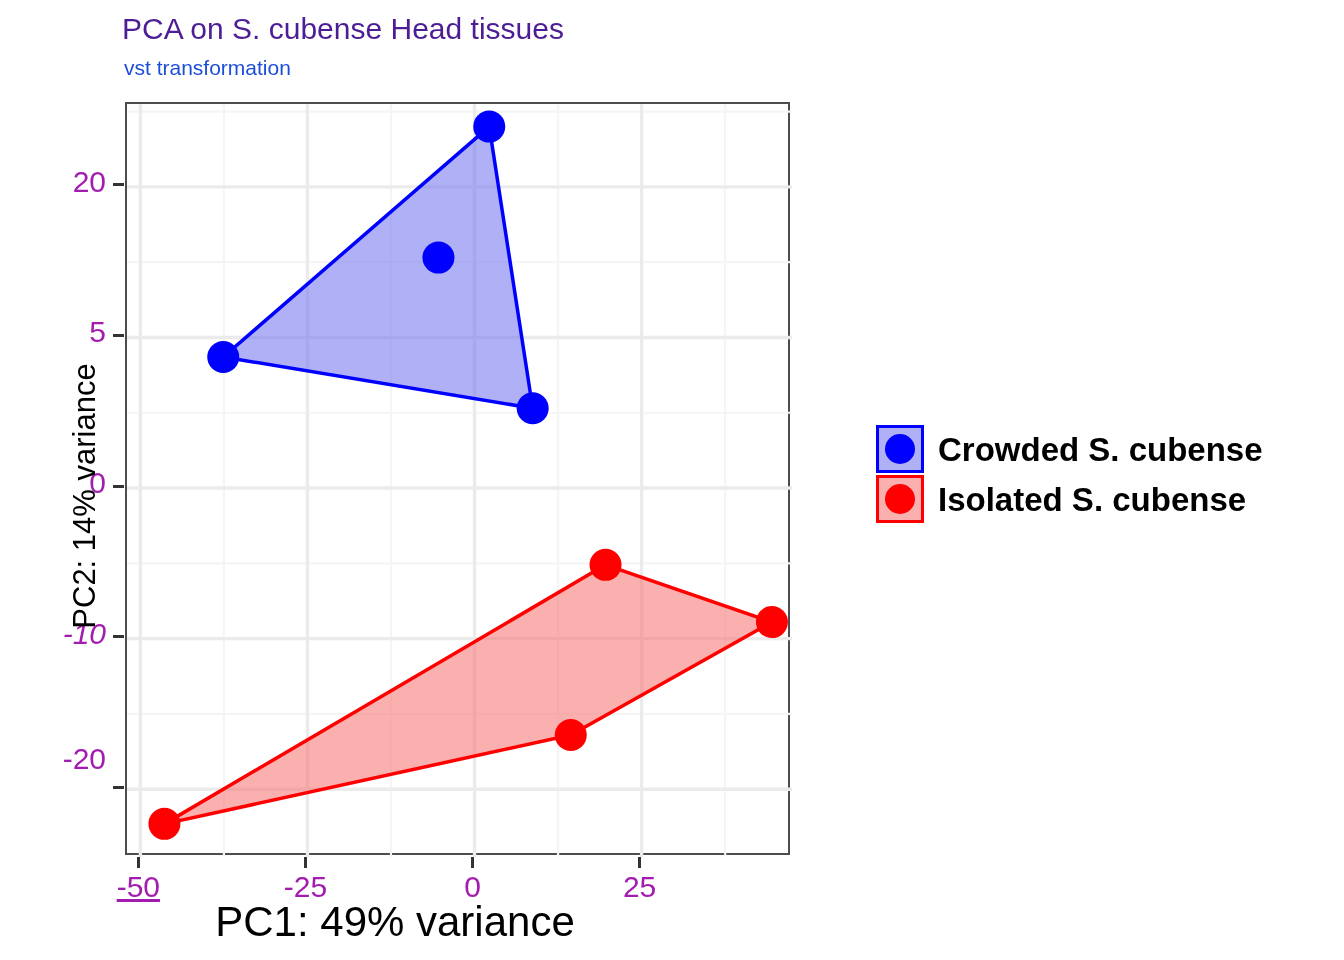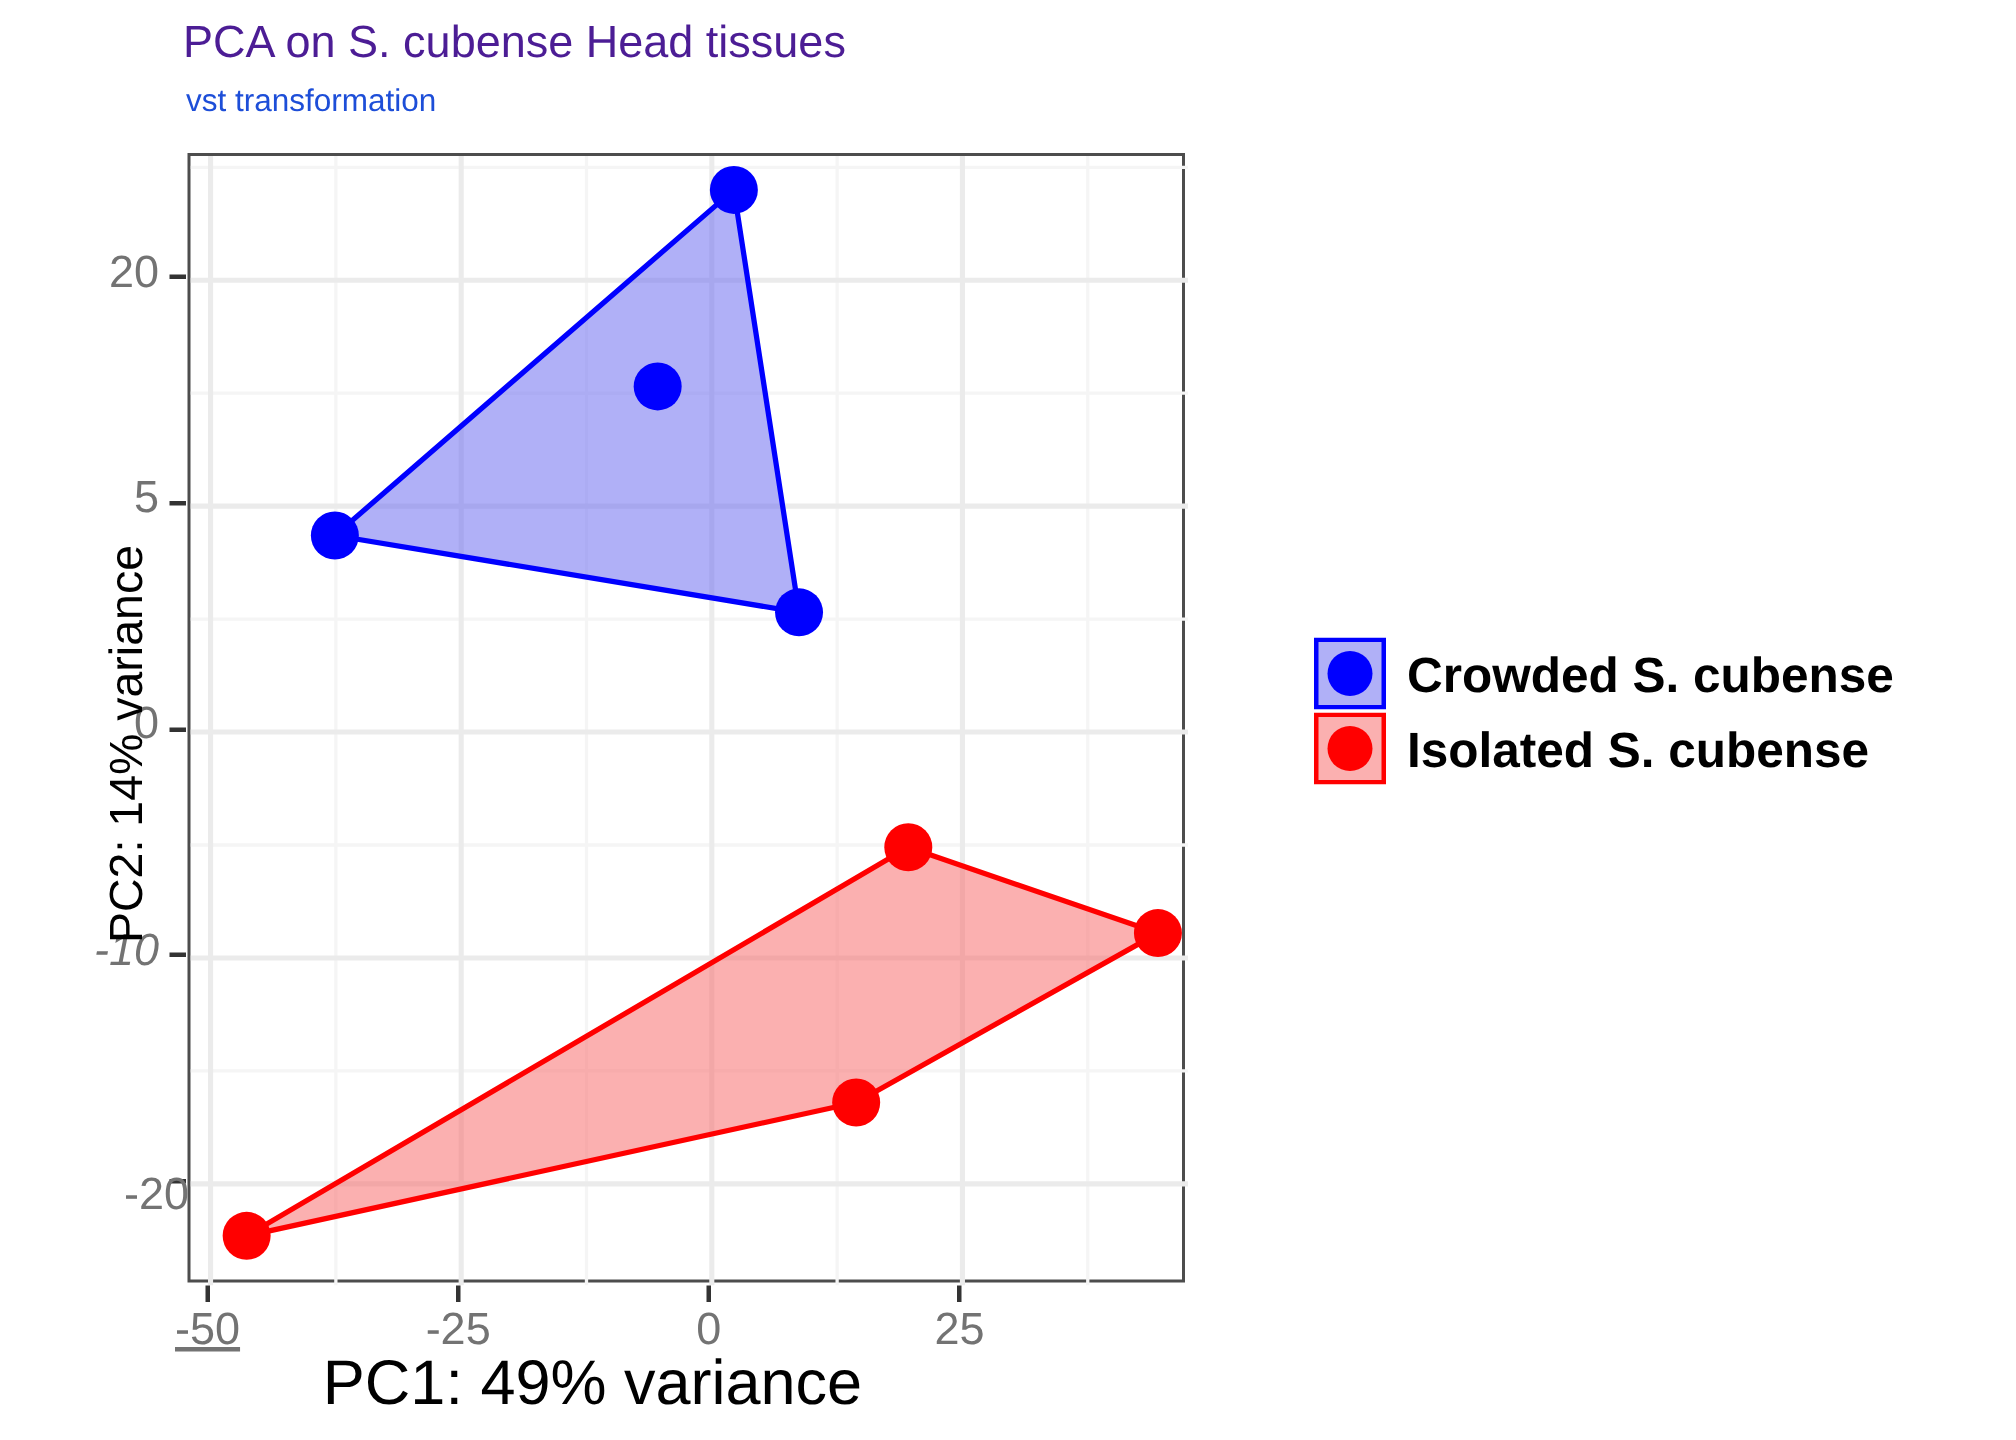--- a/index.html
+++ b/index.html
@@ -25,21 +25,21 @@
     width:665px;height:753px;
     background:#ffffff;
     border:2px solid #4d4d4d;
     box-sizing:border-box;
   }
   #plotsvg{position:absolute;left:0;top:0;width:665px;height:753px;display:block;}
 
   
   .tick-mark{position:absolute;background:#333333;}
   .tick-label{
-    position:absolute;font-size:30px;color:#737373;white-space:nowrap;
+    position:absolute;font-size:30px;color:#a21caf;white-space:nowrap;
   }
   .ylab-txt{text-align:right;}
 
   .axis-title-x{
     position:absolute;left:0;top:898px;width:790px;
     text-align:center;font-size:42px;color:#000;
   }
   .axis-title-y{
     position:absolute;left:-292px;top:478px;width:753px;
     text-align:center;font-size:31px;color:#000;
@@ -125,21 +125,21 @@
   <div id="yticks">
       <div class="tick-mark" style="left: 113px; top: 183.33px; width: 11px; height: 3px;"></div>
       <div class="tick-label ylab-txt" style="left: 0px; top: 164.83px; width: 106px;">20</div>
       <div class="tick-mark" style="left: 113px; top: 333.93px; width: 11px; height: 3px;"></div>
       <div class="tick-label ylab-txt" style="left: 0px; top: 315.43px; width: 106px;">5</div>
       <div class="tick-mark" style="left: 113px; top: 484.53px; width: 11px; height: 3px;"></div>
       <div class="tick-label ylab-txt" style="left: 0px; top: 466.03px; width: 106px;">0</div>
       <div class="tick-mark" style="left: 113px; top: 635.13px; width: 11px; height: 3px;"></div>
       <div class="tick-label ylab-txt" style="left: 0px; top: 616.63px; width: 106px; font-style: italic;">-10</div>
       <div class="tick-mark" style="left: 113px; top: 785.73px; width: 11px; height: 3px;"></div>
-      <div class="tick-label ylab-txt" style="left: 0px; top: 780px; width: 106px; padding-left: 20px;">-20</div>
+      <div class="tick-label ylab-txt" style="left: 0px; top: 742px; width: 106px;">-20</div>
     </div>
 
   <div class="axis-title-x">PC1: 49% variance</div>
   <div class="axis-title-y">PC2: 14% variance</div>
 
   <div id="legend">
     <div class="legend-row">
       <span class="legend-key">
         <svg width="48" height="48" viewBox="0 0 48 48">
           <rect x="1.5" y="1.5" width="45" height="45" fill="#6f6ff0" fill-opacity="0.55" stroke="#0000ff" stroke-width="3"></rect>

